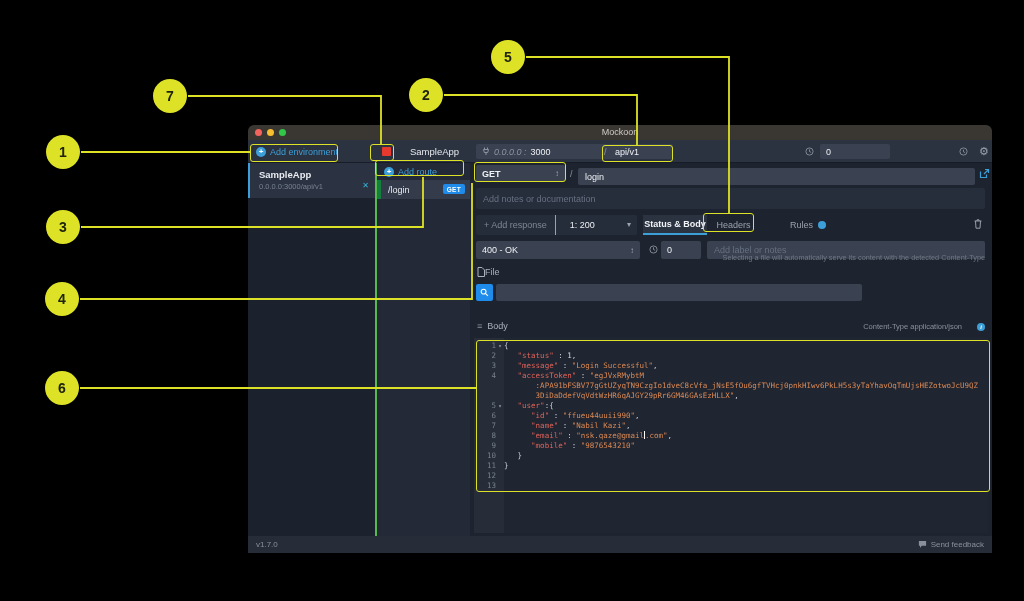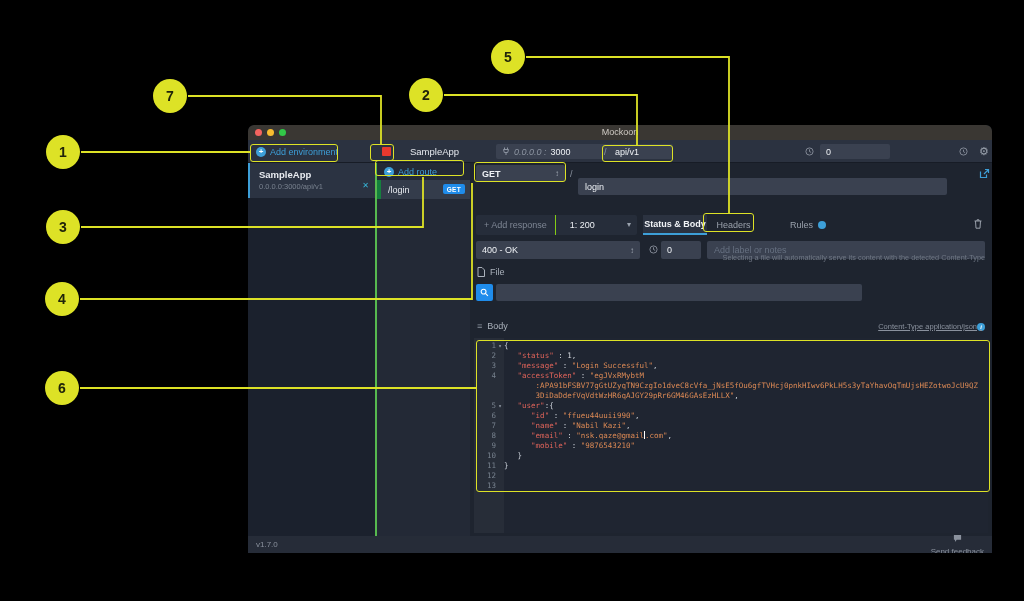--- a/index.html
+++ b/index.html
@@ -21,21 +21,21 @@
                border-bottom:1px solid #171c26; }
   .hdr-item { position:absolute; top:0; height:23px; display:flex; align-items:center; font-size:9px; color:#e6e9ee; }
   .plusbtn { display:flex; align-items:center; gap:4px; color:#3d9fd8; cursor:default; }
   .plus-circle { display:inline-block; width:10px; height:10px; border-radius:50%; background:#3d9fd8;
                  color:#fff; font-size:8px; font-weight:bold; line-height:10px; text-align:center; }
   .addenv { left:8px; }
   .recordbtn { left:129px; width:18px; justify-content:center; display:flex; }
   .rec-square { width:9px; height:9px; background:#e8392e; border-radius:1px; }
   .hdr-envname { left:162px; font-size:9.5px; }
   .hdr-group { background:#3a4150; border-radius:2px; height:15px; top:4px; display:flex; align-items:center; padding:0 6px; }
-  .hostgroup { left:248px; width:138px; gap:4px; }
+  .hostgroup { left:228px; width:138px; gap:4px; }
   .host-label { color:#8b93a0; font-style:italic; font-size:9px; }
   .host-port { color:#eef1f5; font-size:9px; }
   .hdr-slash { left:356px; color:#8b93a0; }
   .prefixgroup { left:361px; width:64px; color:#eef1f5; font-size:9px; }
   .latencygroup { left:572px; width:70px; color:#eef1f5; font-size:9px; }
   .hdr-clock { left:557px; top:7px; position:absolute; }
   .hdr-history { left:711px; top:7px; position:absolute; }
   .hdr-gear { left:731px; top:4px; position:absolute; color:#9aa2ad; font-size:11px; line-height:15px; }
   .icon-svg { display:block; }
 
@@ -54,21 +54,21 @@
   .route-item .pth { position:absolute; left:7px; top:5px; font-size:9px; color:#e8ebf0; }
   .method-badge { position:absolute; right:5px; top:4px; background:#1f8ceb; color:#fff; font-size:6.5px; font-weight:bold;
                   padding:1.5px 4px; border-radius:2px; letter-spacing:.3px; }
 
   .main { flex:1; background:#1e242f; position:relative; }
   .field { background:#3a4150; border-radius:2px; position:absolute; display:flex; align-items:center; font-size:9px; color:#eef1f5; }
   .placeholder { color:#667081; }
   .method-select { left:6px; top:2px; width:89px; height:17px; padding:0 6px; font-weight:bold; justify-content:space-between; }
   .updown { color:#9aa2ad; font-size:8px; font-weight:normal; }
   .main-slash { position:absolute; left:100px; top:6px; color:#8b93a0; font-size:9px; }
-  .endpoint-input { left:108px; top:15px; width:369px; height:17px; padding:0 7px; }
+  .endpoint-input { left:108px; top:5px; width:397px; height:17px; padding:0 7px; }
   .extlink { position:absolute; left:509px; top:5px; }
   .notes-input { left:6px; top:25px; width:509px; height:21px; background:#272e3b; padding:0 7px; }
 
   .resp-strip { position:absolute; left:6px; top:52px; width:161px; height:20px; background:#262d3a; border-radius:2px;
                 display:flex; align-items:center; font-size:9px; }
   .addresp { color:#7e8694; padding:0 8px; border-right:1px solid #84cc16; height:20px; display:flex; align-items:center; }
   .resp-select { color:#eef1f5; padding:0 6px; flex:1; display:flex; justify-content:space-between; align-items:flex-start;margin-left:8px; }
   .caret { color:#9aa2ad; font-size:8px; }
 
   .tab { position:absolute; top:52px; height:20px; display:flex; align-items:center; justify-content:center;
@@ -77,45 +77,45 @@
   .tab-headers { left:240px; width:47px; }
   .tab-rules { left:291px; width:46px; gap:5px;margin-left:24px; }
   .rules-dot { width:8px; height:8px; border-radius:50%; background:#3d9fd8; display:inline-block; }
   .trash { position:absolute; left:504px; top:56px; }
 
   .status-select { left:6px; top:78px; width:164px; height:18px; padding:0 6px; justify-content:space-between; }
   .row2-clock { position:absolute; left:179px; top:82px; }
   .latency2 { left:191px; top:78px; width:40px; height:18px; padding:0 6px; }
   .label-input { left:237px; top:78px; width:278px; height:18px; padding:0 7px; }
 
-  .file-row { position:absolute; left:7px; top:104px; display:flex; align-items:center; gap:5px; font-size:9px; color:#aab1bb; }
+  .file-row { position:absolute; left:7px; top:104px; display:flex; align-items:center; font-size:9px; color:#aab1bb; }
   .file-hint { position:absolute; right:7px; top:90px; font-size:7.3px; color:#6f7784; }
   .browse-btn { position:absolute; left:6px; top:121px; width:17px; height:17px; background:#1f8ceb; border-radius:2px;
                 display:flex; align-items:center; justify-content:center; }
   .file-input { left:26px; top:121px; width:366px; height:17px; }
 
   .body-hdr { position:absolute; left:7px; top:158px; display:flex; align-items:center; gap:5px; font-size:9px; color:#aab1bb; }
   .hamb { color:#8a919d; font-size:9px; }
-  .ctype { position:absolute; right:7px; top:159px; font-size:7.5px; color:#8a919d; display:flex; align-items:center; gap:0;text-decoration:underline; }
+  .ctype { position:absolute; right:7px; top:159px; font-size:7.5px; color:#8a919d; display:flex; align-items:center; gap:15px; }
   .info-dot { width:8px; height:8px; border-radius:50%; background:#3d9fd8; color:#fff; font-size:6px; line-height:8px;
               text-align:center; display:inline-block; font-style:italic; font-weight:bold; }
 
   .editor { position:absolute; left:4px; top:175px; width:514px; height:195px; background:#1f2531; overflow:hidden; }
   .gutter-bg { position:absolute; left:0; top:0; bottom:0; width:30px; background:#272d38; }
   .code-rows { position:absolute; left:0; top:3px; right:0; }
   .code-row { height:10px; font:7.5px/10px "DejaVu Sans Mono", monospace; white-space:pre; position:relative; }
   .gut { display:inline-block; width:22px; text-align:right; color:#76808d; }
   .fold { color:#9aa2ad; display:inline-block; width:8px; text-align:center; font-size:6px; }
   .nofold { display:inline-block; width:8px; }
   .tk-key { color:#e0645a; } .tk-str { color:#dd8a55; } .tk-num { color:#d7dae0; } .tk-pun { color:#ccd2da; }
   .tk-cur { display:inline-block; width:1px; height:8px; background:#fff; vertical-align:-1px; }
 
   .statusbar { position:absolute; left:0; bottom:0; right:0; height:17px; background:#262c38;
                display:flex; align-items:center; justify-content:space-between; padding:0 8px; font-size:8px; color:#8a919d; }
-  .feedback { display:flex; align-items:center; gap:4px;flex-direction:column; }
+  .feedback { display:flex; align-items:center; gap:4px; }
 
   
   .overlay-svg { position:absolute; inset:0; width:1024px; height:601px; pointer-events:none; }
   .callout { position:absolute; width:34px; height:34px; border-radius:50%; background:#dde226; color:#20240a;
              font-size:14px; font-weight:bold; display:flex; align-items:center; justify-content:center; }
   .c1{left:46px;top:135px;} .c2{left:409px;top:78px;} .c3{left:46px;top:210px;} .c4{left:45px;top:282px;}
   .c5{left:491px;top:40px;} .c6{left:45px;top:371px;} .c7{left:153px;top:79px;}
   .hl { position:absolute; border:1.6px solid #dde226; border-radius:3px; pointer-events:none; }
   .hl1{left:250px;top:144px;width:88px;height:18px;}
   .hl7{left:370px;top:144px;width:24px;height:17px;}
@@ -204,20 +204,21 @@
           <span class="updown">↕</span>
         </div>
         <span class="main-slash">/</span>
         <div class="field endpoint-input">login</div>
         <span class="extlink">
           <svg class="icon-svg" width="11" height="11" viewBox="0 0 11 11">
               <path d="M1.5 3.5v6h6v-3M6 1.5h3.5V5M9.5 1.5 5 6" stroke="#3d9fd8" stroke-width="1.2" fill="none"></path>
             </svg>
         </span>
 
+        <div class="field notes-input placeholder">Add notes or documentation</div>
 
         <div class="resp-strip">
           <span class="addresp">+ Add response</span>
           <span class="resp-select">
             <span>1: 200</span>
             <span class="caret">▾</span>
           </span>
         </div>
 
         <div class="tab tab-sb">Status &amp; Body</div>

